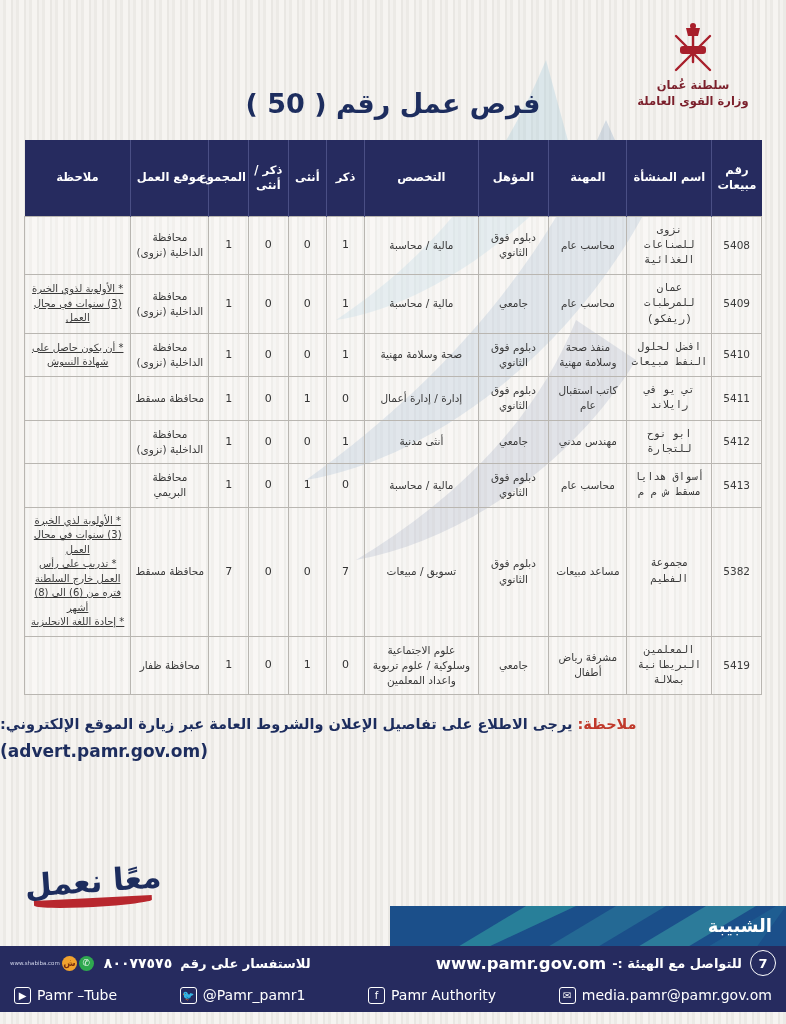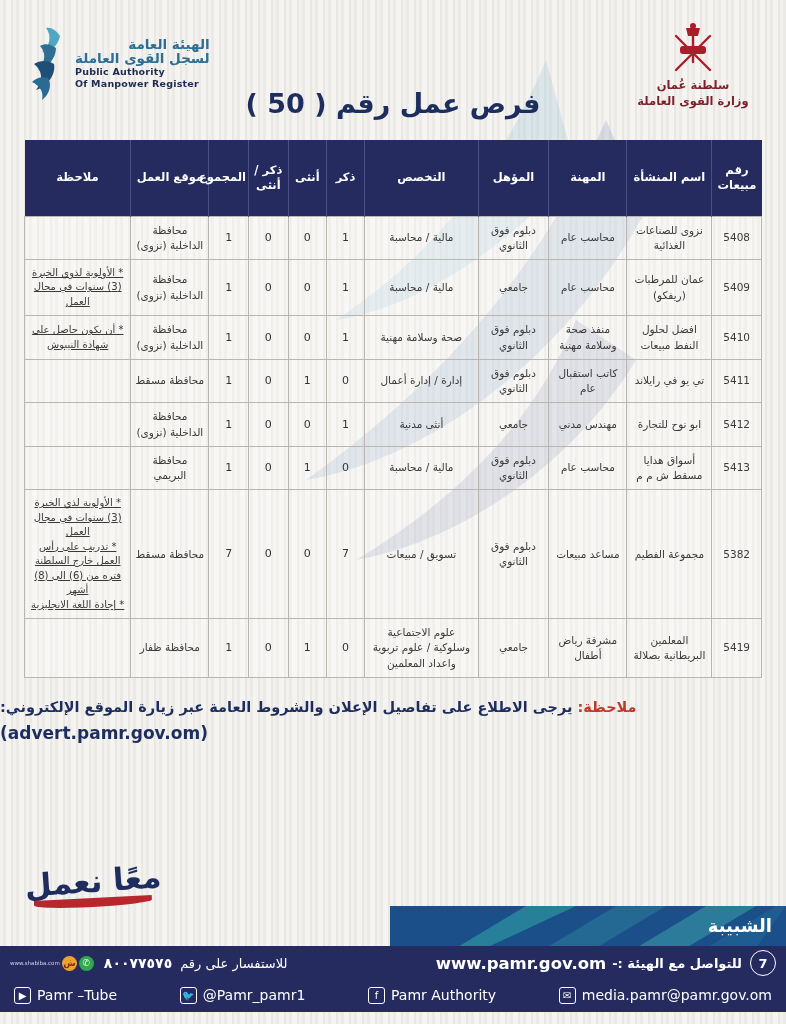--- a/index.html
+++ b/index.html
@@ -123,21 +123,21 @@
     line-height: 1.45;
     background: rgba(255,255,255,0.30);
   }
   td.num { font-size: 11px; color: #333; }
   td.remark {
     font-size: 10px;
     line-height: 1.6;
     padding: 6px 6px;
     text-decoration: underline;
   }
-  td.estab { font-size: 10.5px; }
+  td.estab { font-size: 10.5px; font-family: Liberation Mono, monospace; }
 
   
   col.c-id      { width: 7.0%; }
   col.c-estab   { width: 12.0%; }
   col.c-job     { width: 11.0%; }
   col.c-qual    { width: 10.0%; }
   col.c-spec    { width: 16.0%; }
   col.c-male    { width: 5.4%; }
   col.c-female  { width: 5.4%; }
   col.c-mf      { width: 5.6%; }
@@ -208,21 +208,21 @@
     display: flex; align-items: center; justify-content: center;
     font-size: 13px; font-weight: bold; flex: none;
     margin-left: 8px;
   }
   .fb-contact { font-size: 13px; font-weight: bold; white-space: nowrap; }
   .fb-web {
     font-size: 16.5px; font-weight: bold; direction: ltr;
     margin-right: 6px; white-space: nowrap;
   }
   .fb-spacer { flex: 1; }
-  .fb-inquiry { font-size: 13px; font-weight: normal; white-space: nowrap; }
+  .fb-inquiry { font-size: 13px; font-weight: bold; white-space: nowrap; }
   .fb-phone {
     font-size: 14px; font-weight: bold; margin-right: 8px;
     white-space: nowrap; letter-spacing: .5px;
   }
   .shabiba-mini {
     display: flex; align-items: center; gap: 2px;
     margin-right: 10px; flex: none;
   }
   .mini-circle {
     width: 15px; height: 15px; border-radius: 50%;
@@ -255,34 +255,20 @@
 <div class="page">
 
   <svg class="bg-swoosh" viewBox="0 0 420 520">
     <path d="M300,0 C250,120 180,200 90,260 C160,250 250,200 330,110 Z" fill="#9fc6d8" opacity=".55"></path>
     <path d="M360,60 C300,200 200,320 60,420 C180,400 320,300 400,150 Z" fill="#6f93b8" opacity=".45"></path>
     <path d="M330,260 C290,360 210,440 110,500 C220,480 330,400 390,300 Z" fill="#4a5f8e" opacity=".35"></path>
   </svg>
 
   <div class="header">
 
-    <div class="logo-left">
-      <svg class="logo-mark" viewBox="0 0 42 74">
-        <path d="M20,2 C26,10 24,20 16,26 C24,26 32,20 34,10 C30,4 25,1 20,2 Z" fill="#4fa7c4"></path>
-        <path d="M14,20 C20,26 20,36 12,44 C22,42 30,32 30,22 C25,18 19,17 14,20 Z" fill="#2f6f93"></path>
-        <path d="M8,38 C16,44 18,54 10,64 C22,60 30,48 28,38 C22,34 14,34 8,38 Z" fill="#1f4f77"></path>
-        <path d="M6,56 C14,60 18,66 16,74 C24,68 26,58 22,52 C16,50 10,52 6,56 Z" fill="#2a6b96"></path>
-      </svg>
-      <div class="logo-text">
-        <div class="logo-ar1">الهيئة العامة</div>
-        <div class="logo-ar2">لسجل القوى العاملة</div>
-        <div class="logo-en">Public Authority</div>
-        <div class="logo-en">Of Manpower Register</div>
-      </div>
-    </div>
 
     <div class="logo-right">
       <svg class="emblem" viewBox="0 0 62 56">
         <g stroke="#a81f2b" stroke-width="2.4" fill="none" stroke-linecap="round">
           <line x1="14" y1="48" x2="48" y2="14"></line>
           <line x1="48" y1="48" x2="14" y2="14"></line>
           <line x1="31" y1="4" x2="31" y2="40"></line>
         </g>
         <path d="M24,6 L38,6 L36,14 L26,14 Z" fill="#a81f2b"></path>
         <rect x="18" y="24" width="26" height="8" rx="3" fill="#a81f2b"></rect>

